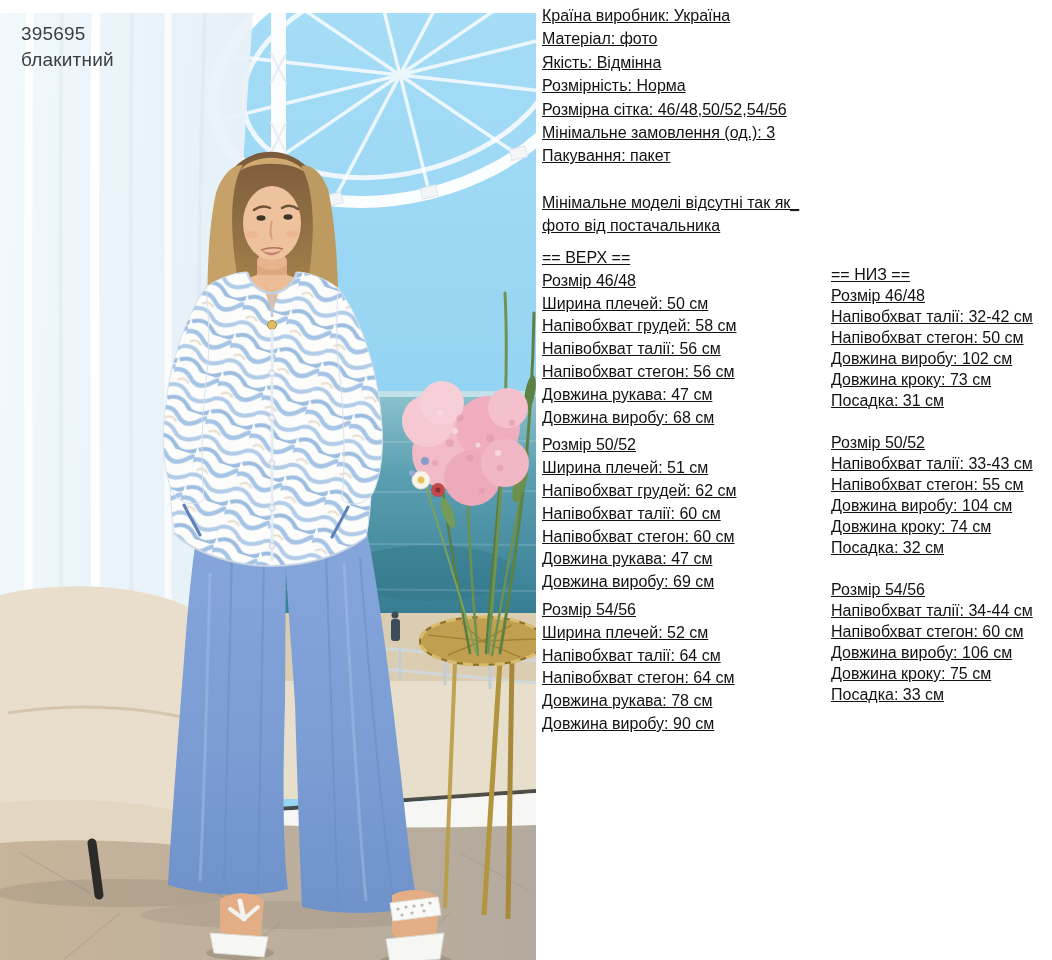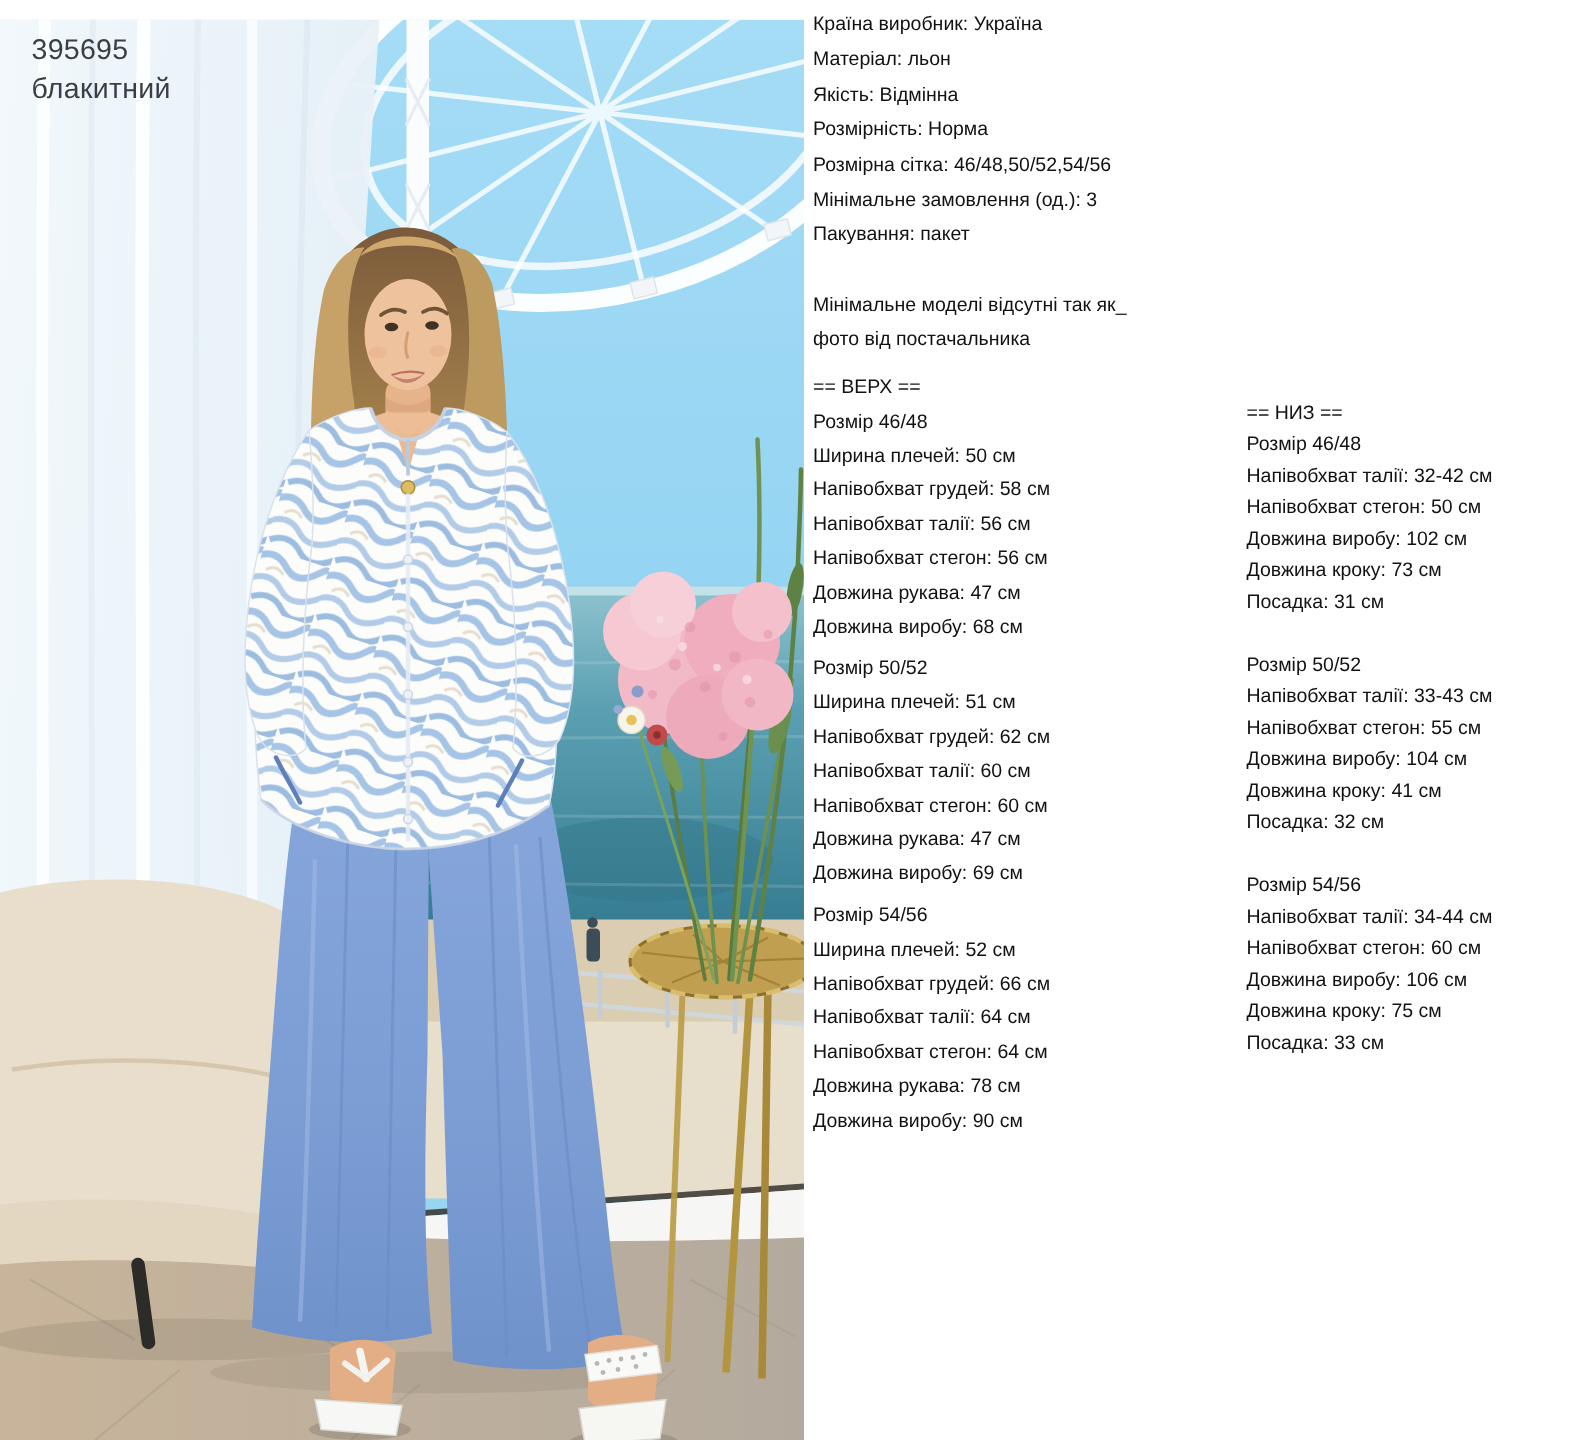--- a/index.html
+++ b/index.html
@@ -7,21 +7,21 @@
     width:1052px;height:960px;position:relative;background:#ffffff;
     font-family:"Liberation Sans","DejaVu Sans",sans-serif;color:#121212;
     overflow:hidden;
   }
   .photo{position:absolute;left:0;top:13px;width:536px;height:960px;overflow:hidden;}
   .photo svg{display:block;}
   .photo-label{
     position:absolute;left:21px;top:8px;font-size:19px;line-height:26px;
     color:#3a3e45;letter-spacing:.2px;
   }
-  .txt{position:absolute;font-size:13px;white-space:nowrap;}
+  .txt{position:absolute;font-size:16px;white-space:nowrap;text-decoration:underline;}
   .info-block{left:542px;top:4px;line-height:23.4px;}
   .blank{height:23px;}
   .meas-left{left:542px;top:247px;line-height:22.8px;}
   .meas-left .sblock + .sblock{margin-top:5px;}
   .meas-right{left:831px;top:264px;line-height:21px;}
   .meas-right .sblock + .sblock{margin-top:21px;}
   .mline{white-space:nowrap;}
 </style>
 </head>
 <body>
@@ -328,21 +328,21 @@
 </svg>
 
   <div class="photo-label">
     <div>395695</div>
     <div>блакитний</div>
   </div>
 </div>
 
 <div class="txt info-block">
   <div class="mline">Країна виробник: Україна</div>
-  <div class="mline">Матеріал: льон</div>
+  <div class="mline">Матеріал: фото</div>
   <div class="mline">Якість: Відмінна</div>
   <div class="mline">Розмірність: Норма</div>
   <div class="mline">Розмірна сітка: 46/48,50/52,54/56</div>
   <div class="mline">Мінімальне замовлення (од.): 3</div>
   <div class="mline">Пакування: пакет</div>
   <div class="blank"></div>
   <div class="mline">Мінімальне моделі відсутні так як_</div>
   <div class="mline">фото від постачальника</div>
 </div>
 
@@ -362,21 +362,20 @@
     <div class="mline">Ширина плечей: 51 см</div>
     <div class="mline">Напівобхват грудей: 62 см</div>
     <div class="mline">Напівобхват талії: 60 см</div>
     <div class="mline">Напівобхват стегон: 60 см</div>
     <div class="mline">Довжина рукава: 47 см</div>
     <div class="mline">Довжина виробу: 69 см</div>
   </div>
   <div class="sblock">
     <div class="mline">Розмір 54/56</div>
     <div class="mline">Ширина плечей: 52 см</div>
-    <div class="mline">Напівобхват грудей: 66 см</div>
     <div class="mline">Напівобхват талії: 64 см</div>
     <div class="mline">Напівобхват стегон: 64 см</div>
     <div class="mline">Довжина рукава: 78 см</div>
     <div class="mline">Довжина виробу: 90 см</div>
   </div>
 </div>
 
 <div class="txt meas-right">
   <div class="mline">== НИЗ ==</div>
   <div class="sblock">
@@ -385,21 +384,21 @@
     <div class="mline">Напівобхват стегон: 50 см</div>
     <div class="mline">Довжина виробу: 102 см</div>
     <div class="mline">Довжина кроку: 73 см</div>
     <div class="mline">Посадка: 31 см</div>
   </div>
   <div class="sblock">
     <div class="mline">Розмір 50/52</div>
     <div class="mline">Напівобхват талії: 33-43 см</div>
     <div class="mline">Напівобхват стегон: 55 см</div>
     <div class="mline">Довжина виробу: 104 см</div>
-    <div class="mline">Довжина кроку: 41 см</div>
+    <div class="mline">Довжина кроку: 74 см</div>
     <div class="mline">Посадка: 32 см</div>
   </div>
   <div class="sblock">
     <div class="mline">Розмір 54/56</div>
     <div class="mline">Напівобхват талії: 34-44 см</div>
     <div class="mline">Напівобхват стегон: 60 см</div>
     <div class="mline">Довжина виробу: 106 см</div>
     <div class="mline">Довжина кроку: 75 см</div>
     <div class="mline">Посадка: 33 см</div>
   </div>

